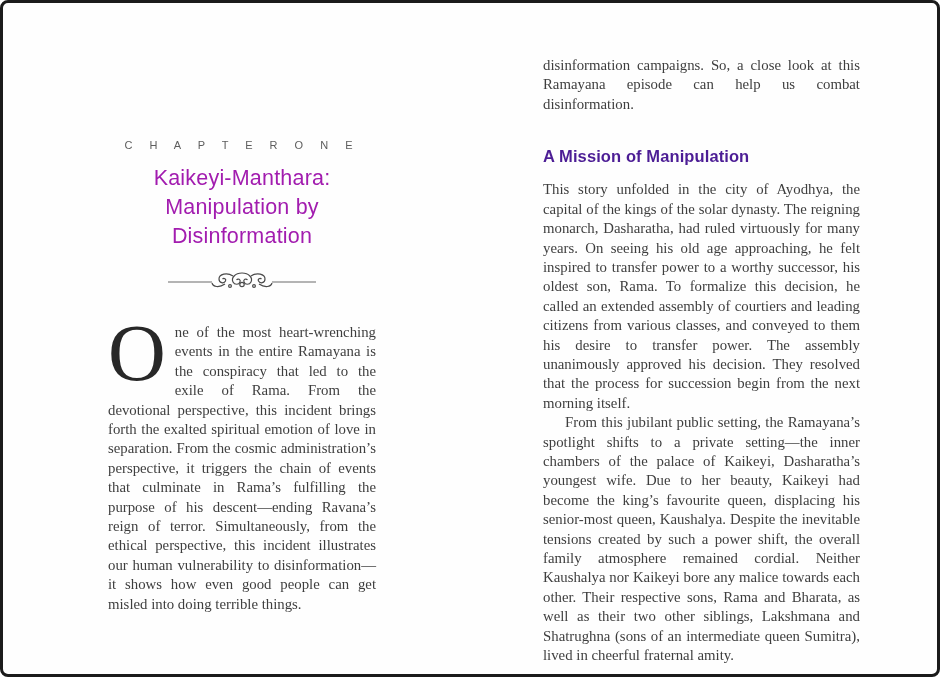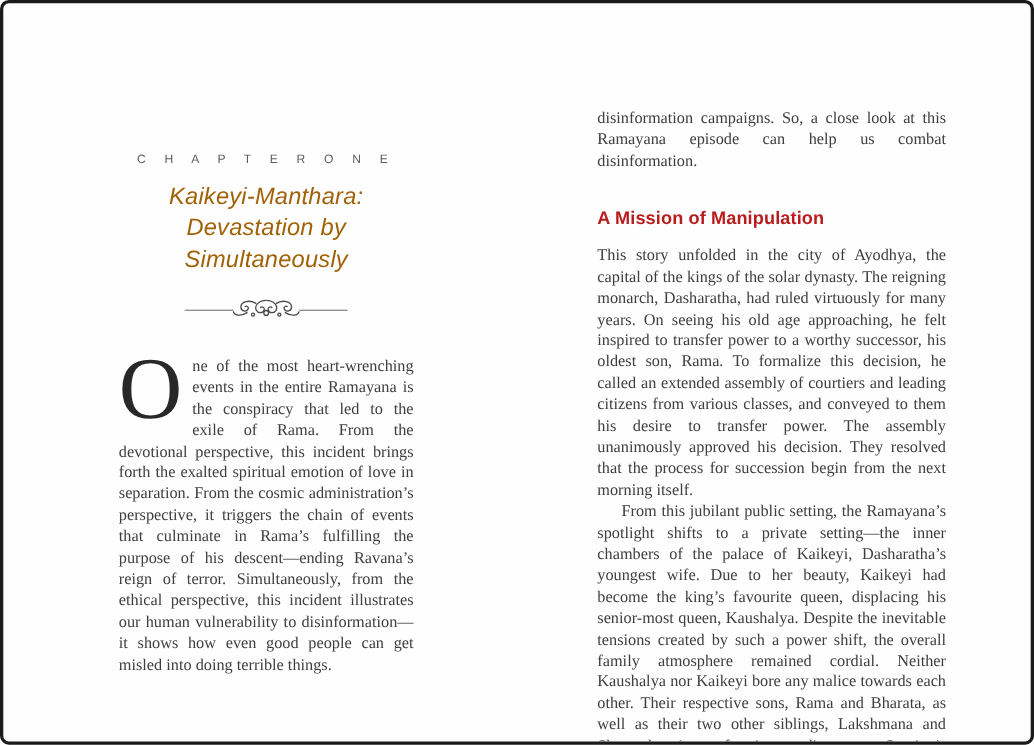--- a/index.html
+++ b/index.html
@@ -30,23 +30,22 @@
     letter-spacing: 7px;
     color: #5d5d5d;
   }
   .chapter-title {
     margin-top: 13px;
     text-align: center;
     font-family: "Liberation Sans", "DejaVu Sans", sans-serif;
     font-weight: 400;
     font-size: 21.5px;
     line-height: 29px;
-    color: #a16207;
+    color: #a21caf;
     letter-spacing: 0.2px;
-    font-style: italic;
   }
   .ornament-wrap {
     margin-top: 16px;
     text-align: center;
     color: #4a4a4a;
   }
 
   .body-text {
     font-size: 14.8px;
     line-height: 19.4px;
@@ -61,42 +60,42 @@
     float: left;
     font-family: "Liberation Serif", "DejaVu Serif", serif;
     font-size: 80px;
     line-height: 56px;
     height: 57px;
     padding-top: 2px;
     margin-right: 9px;
     color: #282828;
   }
 
-  .cont-para { margin-top: 96px; }
+  .cont-para { margin-top: 53px; }
   .section-heading {
     margin-top: 33px;
     font-family: "Liberation Sans", "DejaVu Sans", sans-serif;
     font-weight: 700;
     font-size: 16.5px;
     letter-spacing: 0.1px;
-    color: #b91c1c;
+    color: #4c1d95;
   }
   .rp-first { }
 </style>
 </head>
 <body>
 
 <div class="frame">
 
   <section class="page page-left">
     <div class="chapter-label">C H A P T E R   O N E</div>
 
     <h1 class="chapter-title">
       <span>Kaikeyi-Manthara:</span><br>
-      <span>Devastation by Simultaneously</span>
+      <span>Manipulation by Disinformation</span>
     </h1>
 
     <div class="ornament-wrap">
       <svg width="160" height="26" viewBox="0 0 160 26" aria-hidden="true">
         <g stroke="#6a6a6a" stroke-width="1" fill="none">
           <line x1="6" y1="15" x2="50" y2="15"></line>
           <line x1="110" y1="15" x2="154" y2="15"></line>
         </g>
         <g stroke="#4a4a4a" stroke-width="1.2" fill="none">
           <path d="M80 6 C73 6 69 11 71 15 C72.5 18 77 18 78 15 C79 12.5 76 11 74.5 13"></path>

